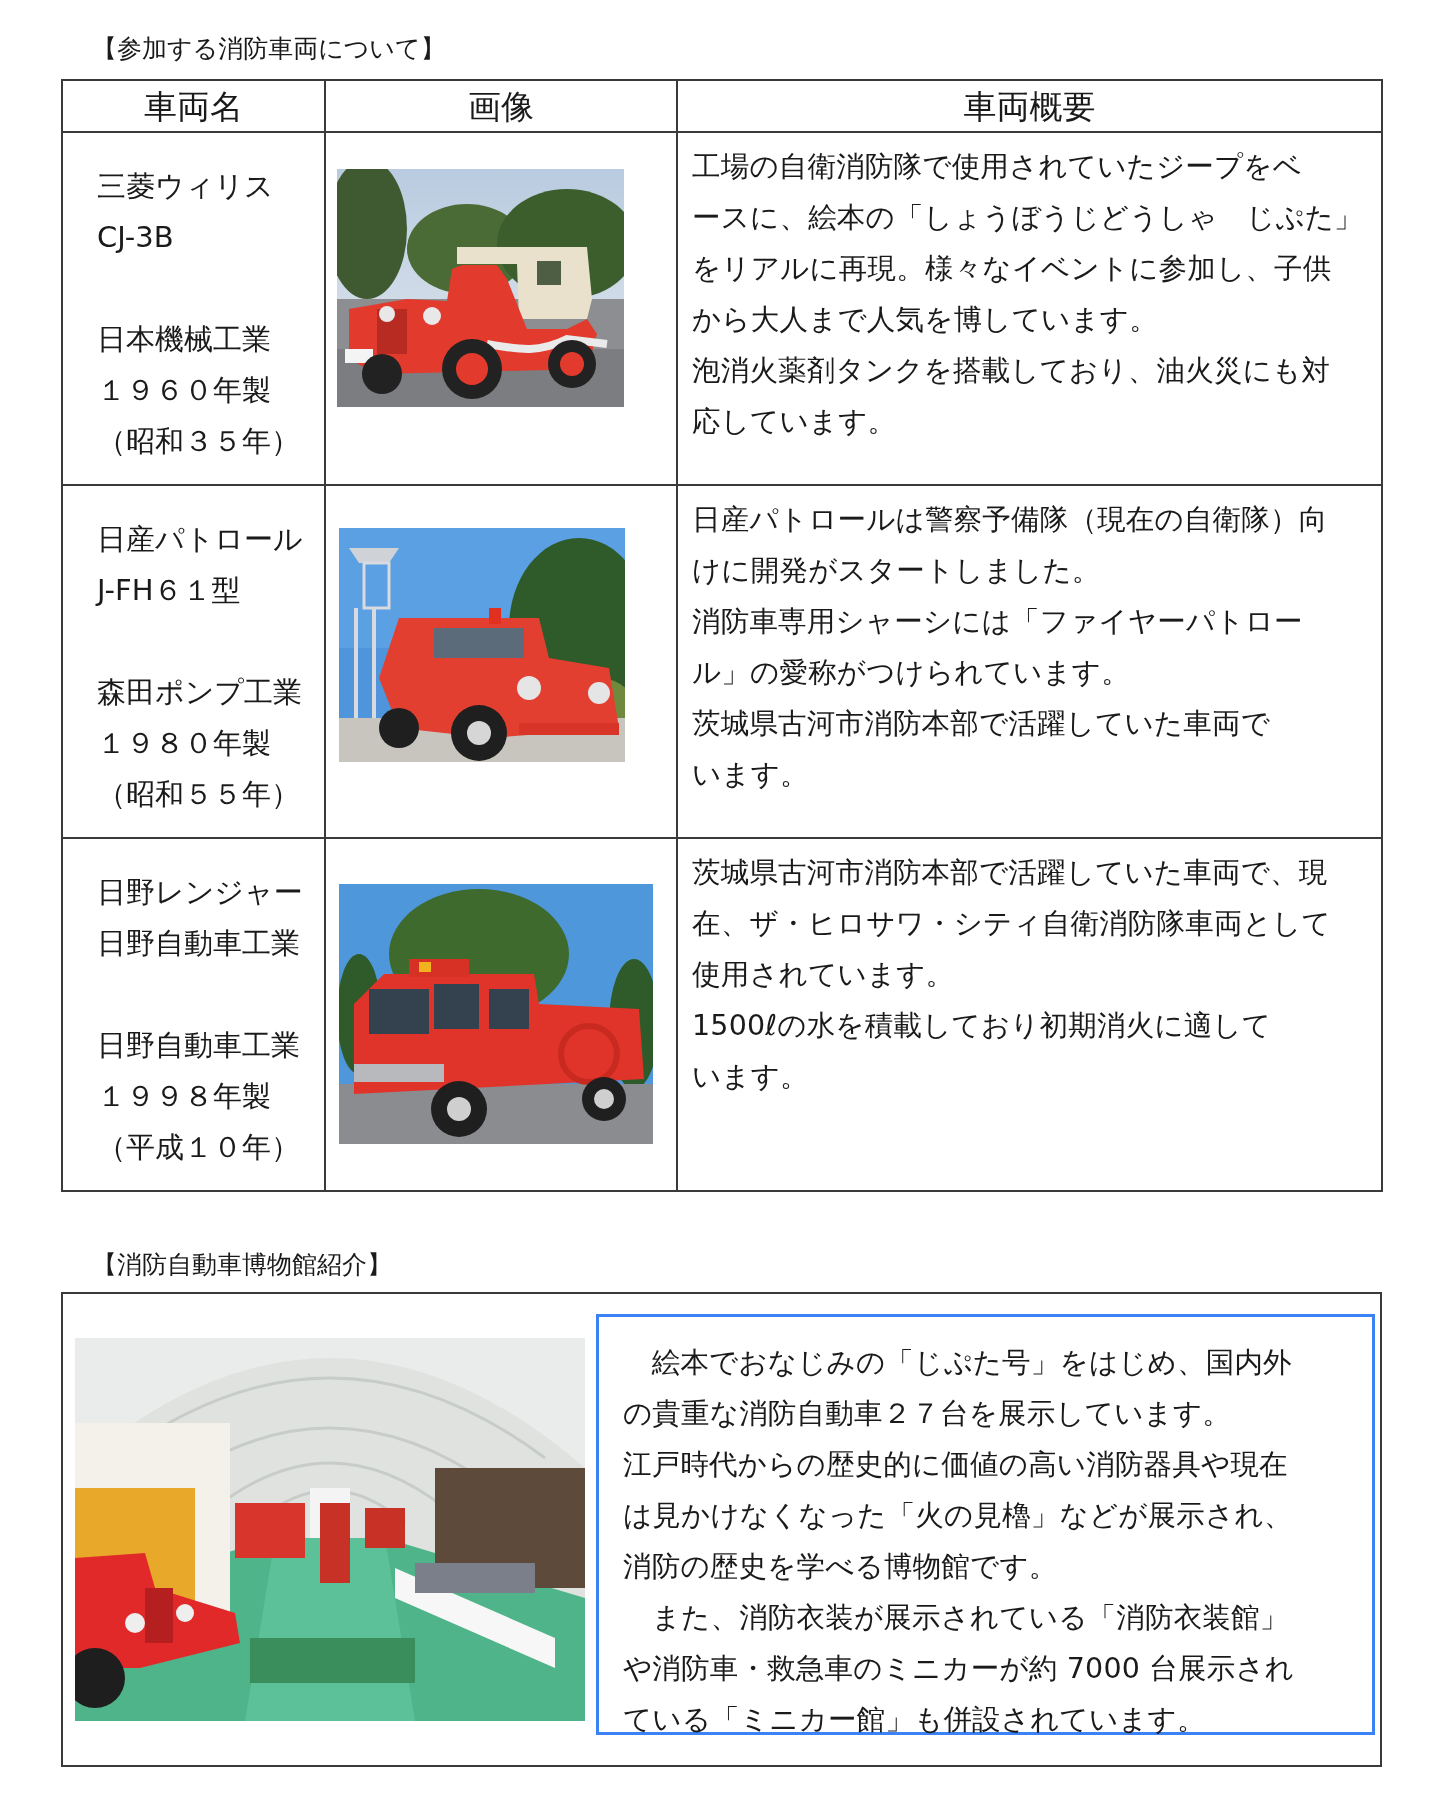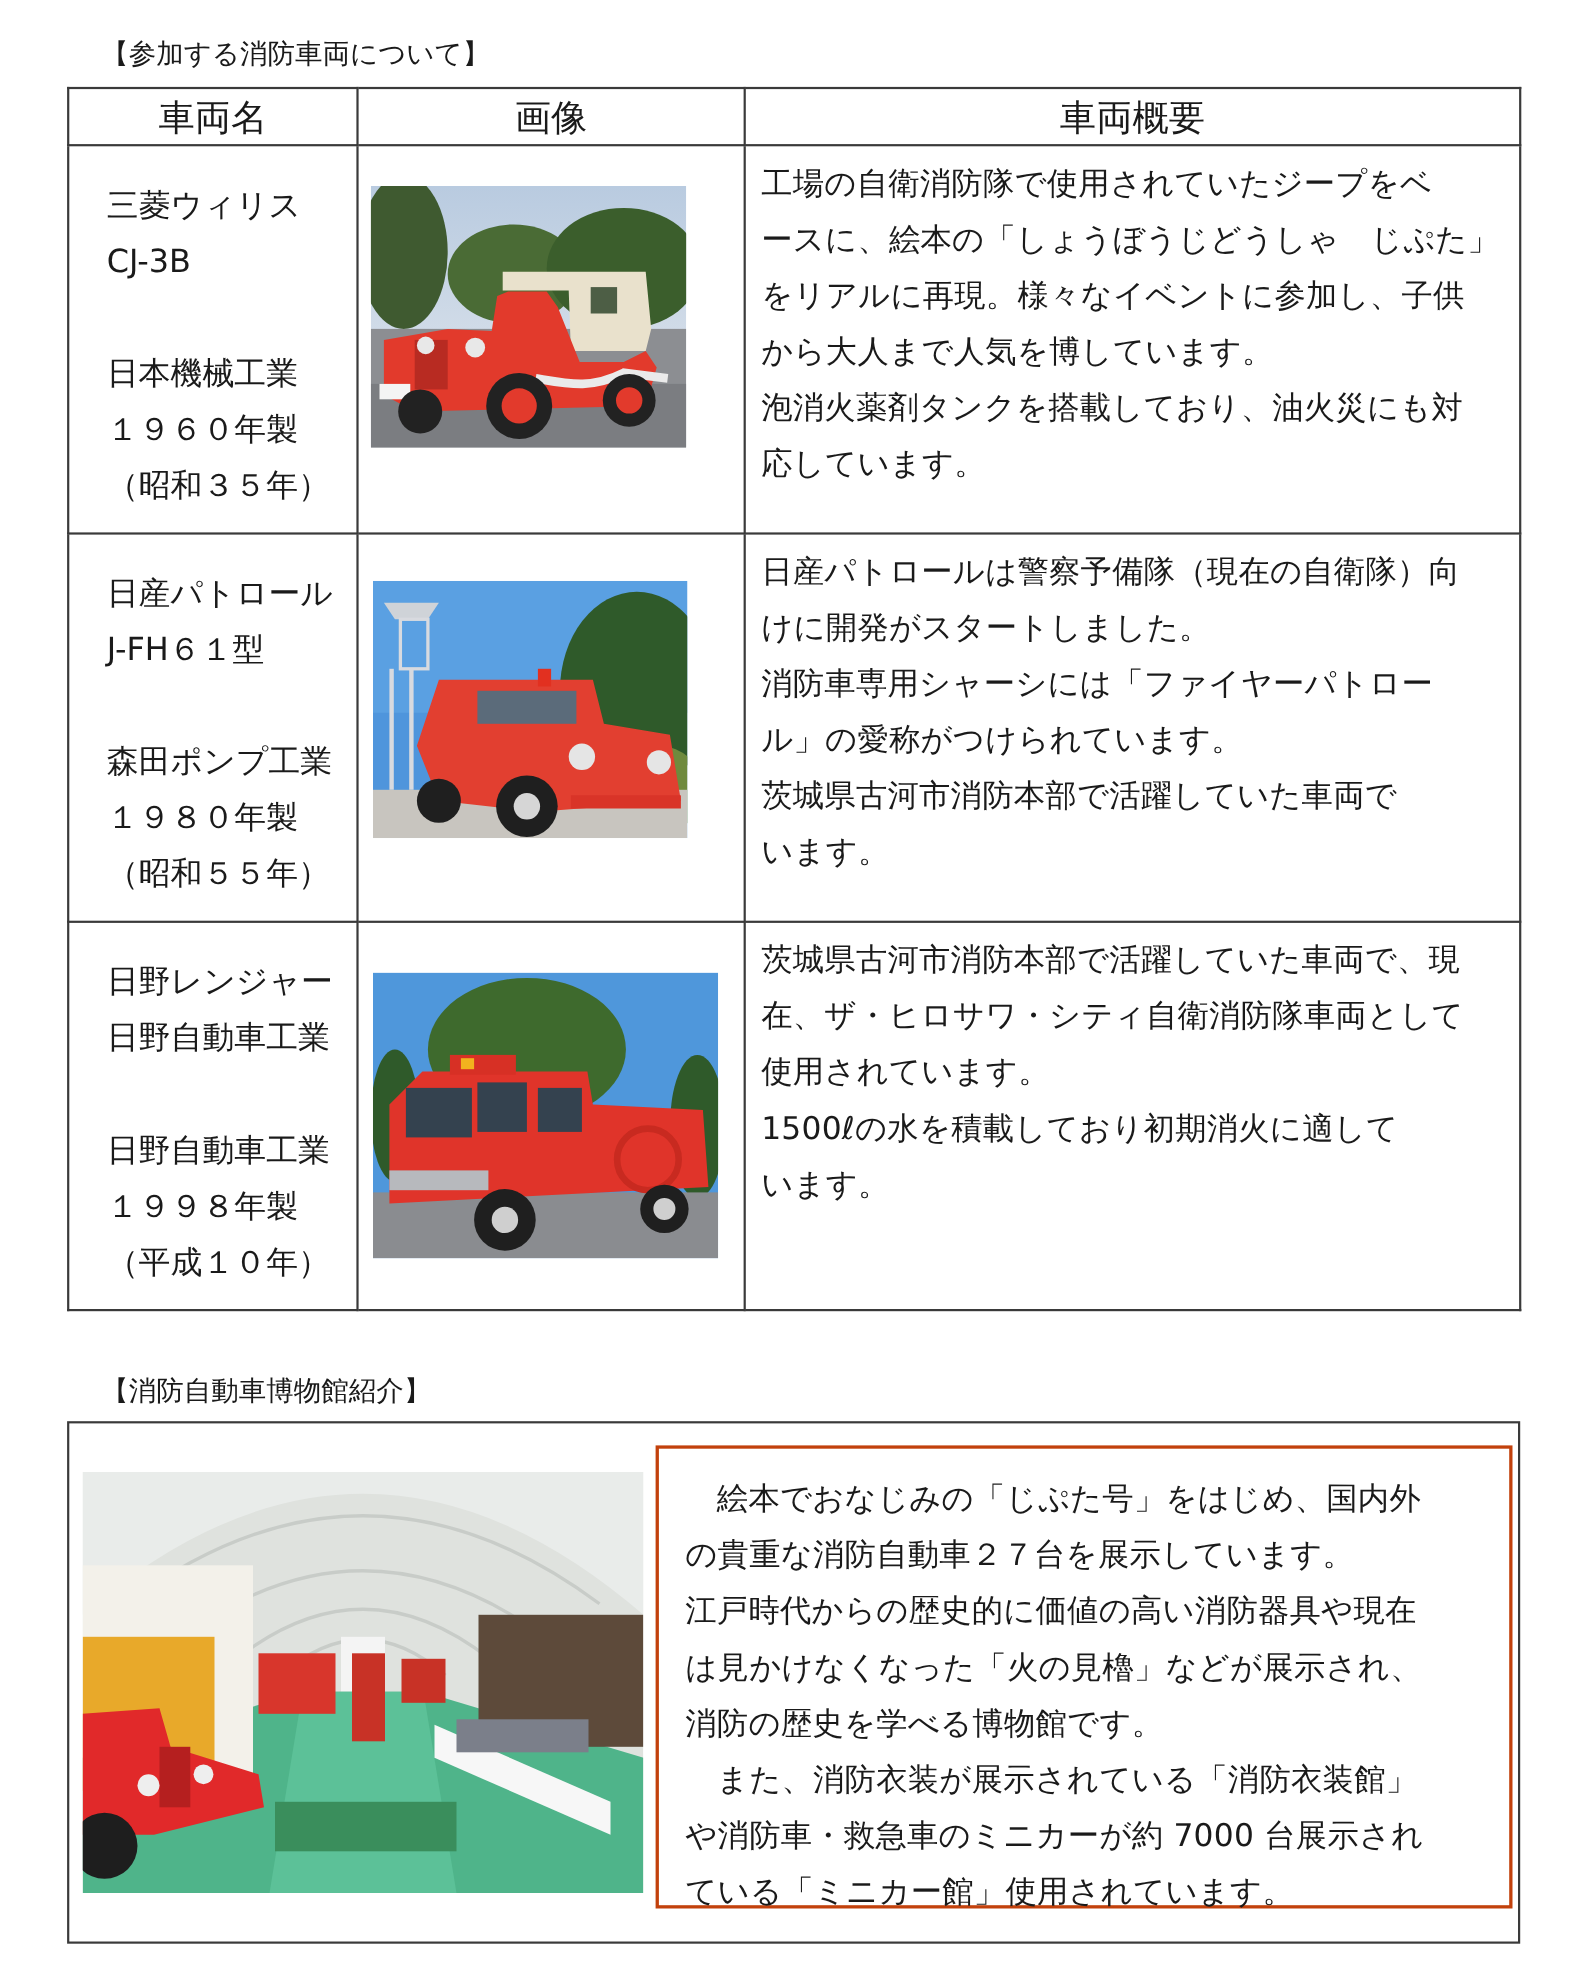--- a/index.html
+++ b/index.html
@@ -41,21 +41,21 @@
 
     
     .museum-box {
       position: absolute; left: 61px; top: 1292px; width: 1321px; height: 475px;
       border: 2px solid #3a3a3a;
     }
     .museum-photo { position: absolute; left: 12px; top: 44px; width: 510px; height: 383px; overflow: hidden; }
     .museum-photo svg { width: 100%; height: 100%; display: block; }
     .museum-text-box {
       position: absolute; left: 533px; top: 20px; width: 779px; height: 421px;
-      border: 3px solid #c2410c; padding: 20px 0 0 24px;
+      border: 3px solid #3b82f6; padding: 20px 0 0 24px;
     }
     .museum-line { display: block; font-size: 28.5px; line-height: 51px; white-space: nowrap; letter-spacing: 0.2px; }
   </style>
 </head>
 <body>
 
 <div id="title1" class="section-title">【参加する消防車両について】</div>
 
 <table class="vtable">
   <colgroup>
@@ -253,15 +253,15 @@
     </svg>
   </div>
   <div class="museum-text-box">
     <span class="museum-line">　絵本でおなじみの「じぷた号」をはじめ、国内外</span>
     <span class="museum-line">の貴重な消防自動車２７台を展示しています。</span>
     <span class="museum-line">江戸時代からの歴史的に価値の高い消防器具や現在</span>
     <span class="museum-line">は見かけなくなった「火の見櫓」などが展示され、</span>
     <span class="museum-line">消防の歴史を学べる博物館です。</span>
     <span class="museum-line">　また、消防衣装が展示されている「消防衣装館」</span>
     <span class="museum-line">や消防車・救急車のミニカーが約 7000 台展示され</span>
-    <span class="museum-line">ている「ミニカー館」使用されています。</span>
+    <span class="museum-line">ている「ミニカー館」も併設されています。</span>
   </div>
 </div>
 
 </body></html>

